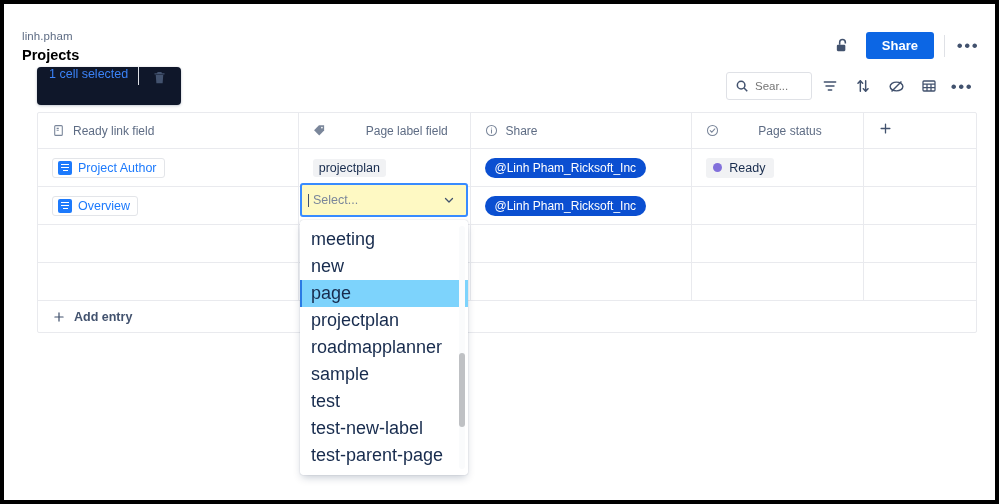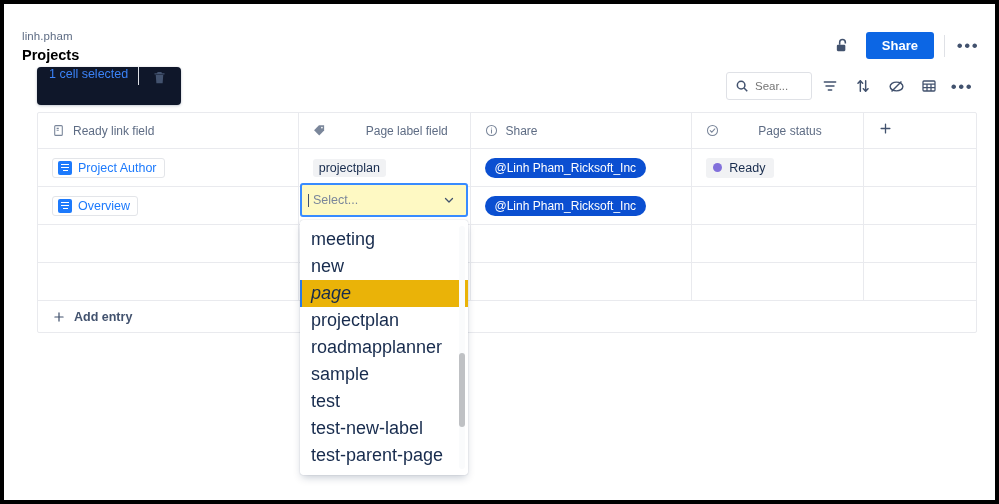--- a/index.html
+++ b/index.html
@@ -167,21 +167,21 @@
   .select-menu {
     margin-top: 3px; background: #fff; border-radius: 3px;
     box-shadow: 0 0 1px rgba(9,30,66,.31), 0 4px 8px -2px rgba(9,30,66,.25);
     padding: 6px 0; position: relative; overflow: hidden;
   }
   .opt {
     height: 27px; display: flex; align-items: center;
     padding-left: 9px; font-size: 18px; color: #172b4d;
     border-left: 2px solid transparent; cursor: pointer;
   }
-  .opt.selected { background: #eab308; border-left-color: #2a7ae4; font-style: italic; }
+  .opt.selected { background: #7dd3fc; border-left-color: #2a7ae4; }
   .menu-scroll-track {
     position: absolute; right: 3px; top: 6px; bottom: 6px;
     width: 6px; background: #fafbfc; border-radius: 3px;
   }
   .menu-scroll-thumb {
     position: absolute; right: 3px; top: 133px;
     width: 6px; height: 74px; background: #bfc1c4; border-radius: 3px;
   }
 </style>
 </head>

